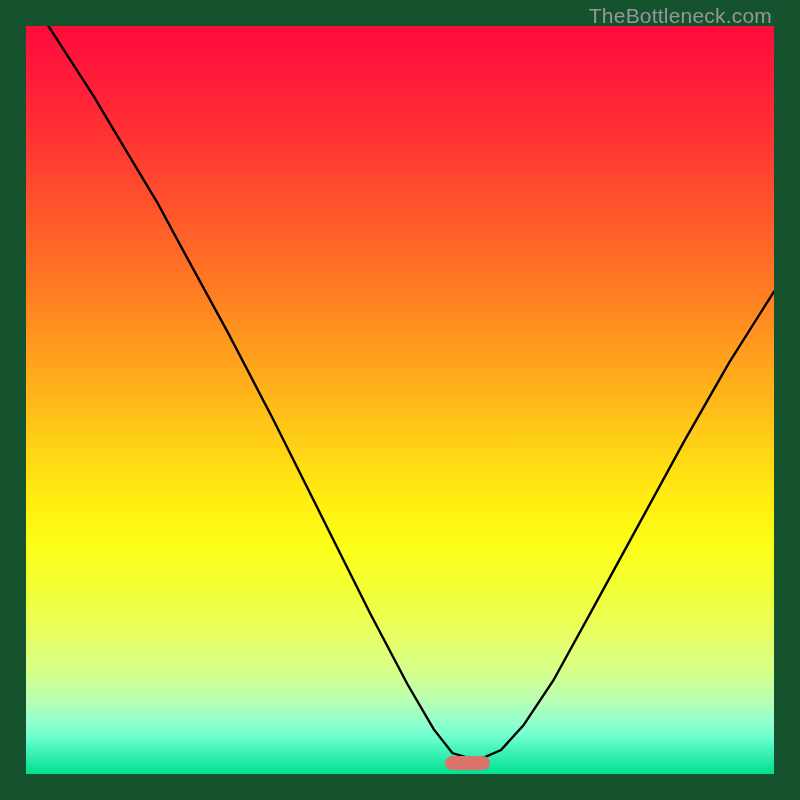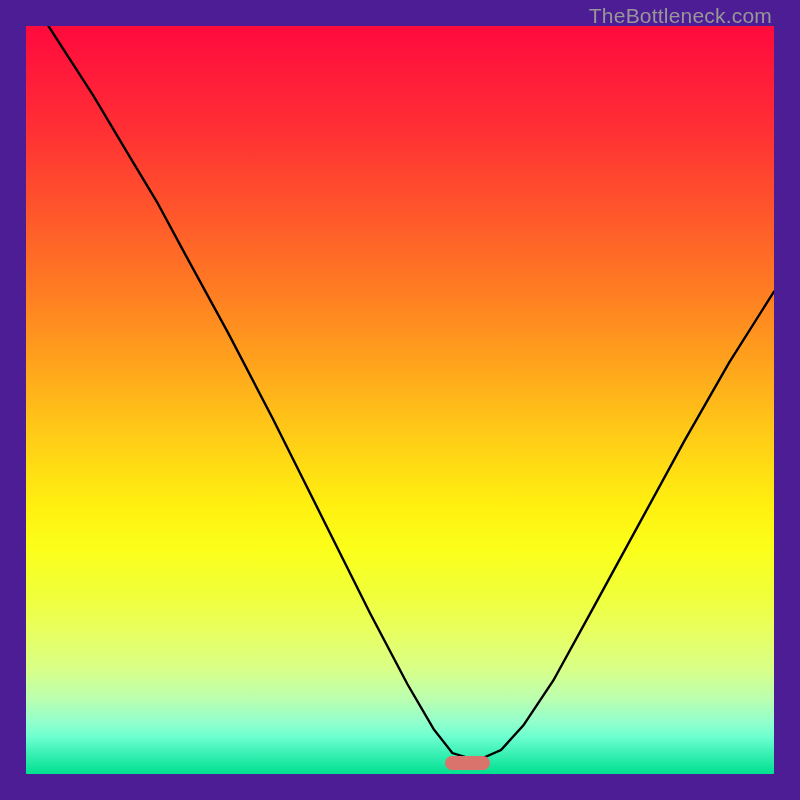--- a/index.html
+++ b/index.html
@@ -8,21 +8,21 @@
     width: 800px;
     height: 800px;
     background: #000;
     overflow: hidden;
     font-family: Arial, Helvetica, sans-serif;
   }
   .canvas {
     position: relative;
     width: 800px;
     height: 800px;
-    background: #4c1d95;
+    background: #14532d;
   }
   .plot-area {
     position: absolute;
     left: 26px;
     top: 26px;
     width: 748px;
     height: 748px;
     overflow: hidden;
   }
   .gradient-bg {

